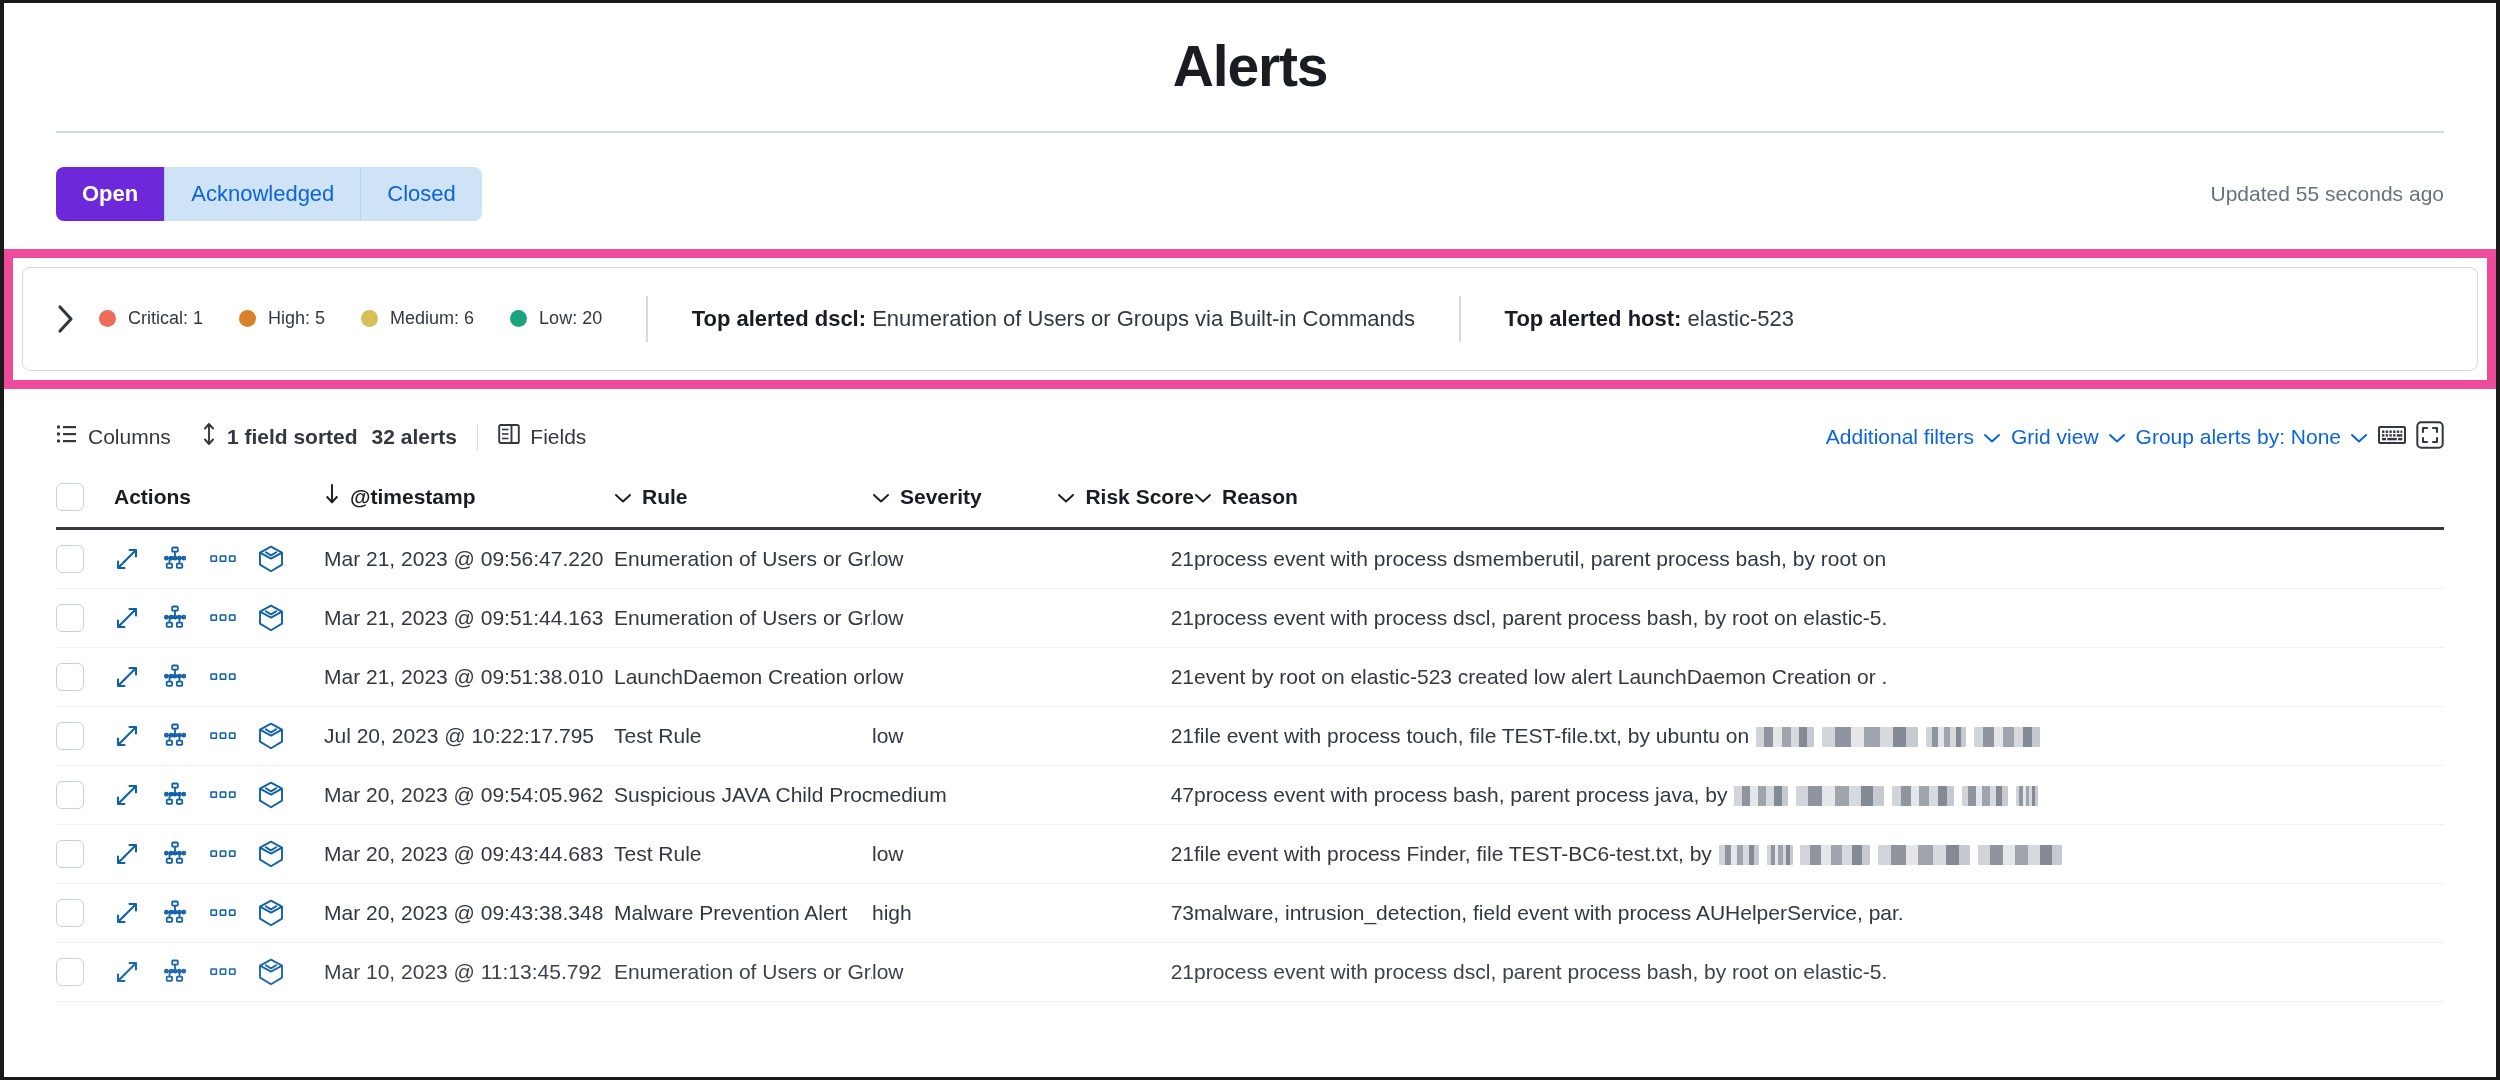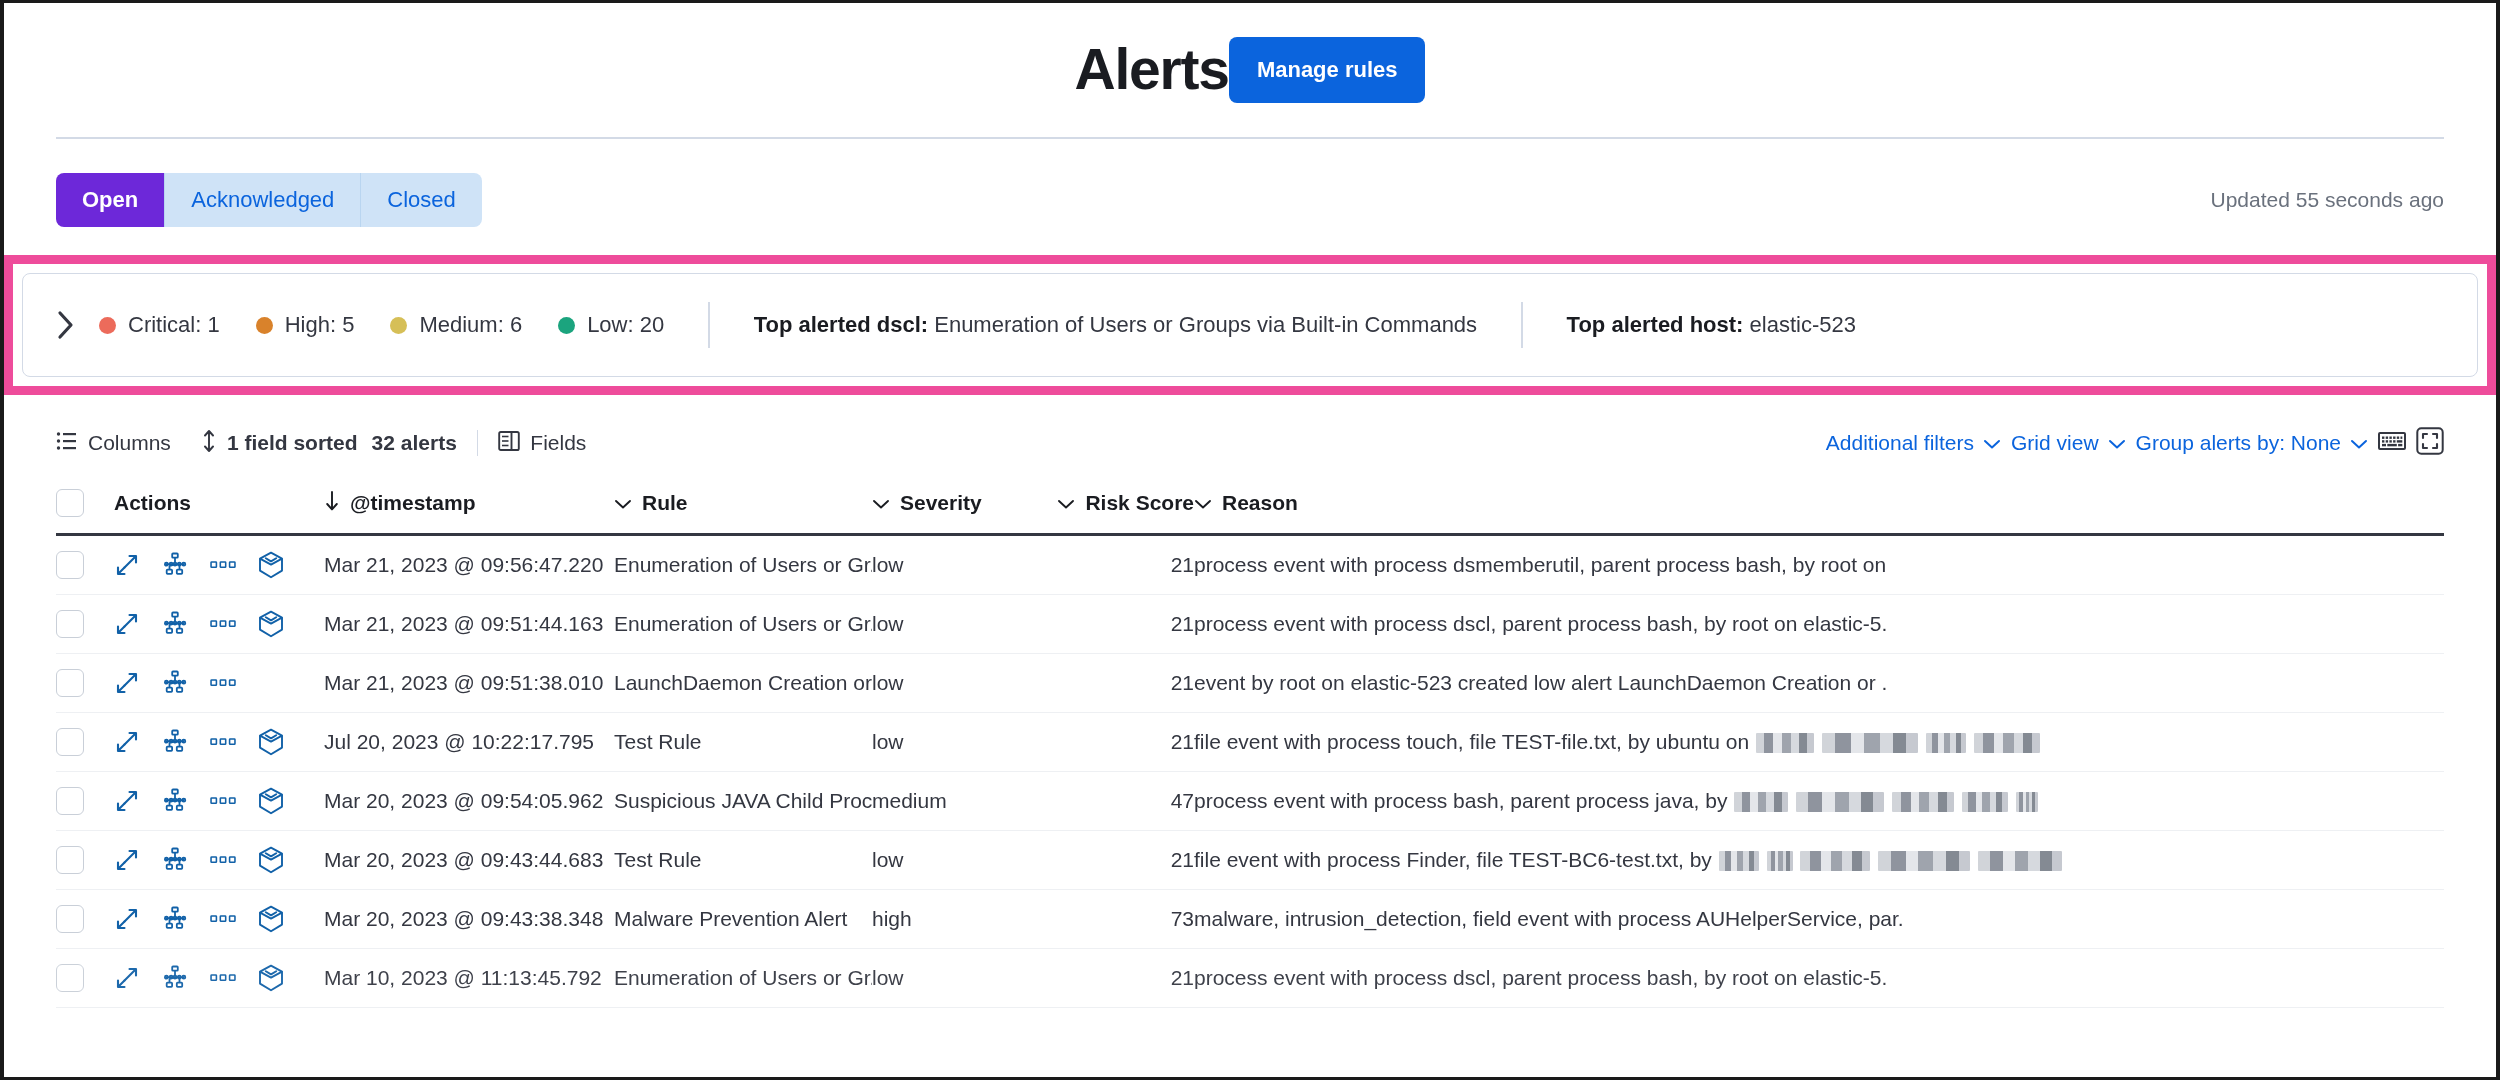--- a/index.html
+++ b/index.html
@@ -75,21 +75,21 @@
     height: 104px;
     display: flex; align-items: center;
     padding: 0 26px;
   }
   .chev {
     width: 34px; height: 34px; flex: 0 0 auto;
     margin-right: 16px; cursor: pointer;
     display: flex; align-items: center; justify-content: center;
   }
   .sev-list { display: flex; align-items: center; gap: 36px; }
-  .sev-item { display: flex; align-items: center; gap: 12px; font-size: 22px; color: #343741; white-space: nowrap; }
+  .sev-item { display: flex; align-items: center; gap: 12px; font-size: 18px; color: #343741; white-space: nowrap; }
   .dot { width: 17px; height: 17px; border-radius: 50%; flex: 0 0 auto; }
   .vdiv { width: 1.5px; height: 46px; background: #d3dae6; margin: 0 44px; flex: 0 0 auto; }
   .meta { font-size: 22px; color: #343741; white-space: nowrap; }
   .meta b { font-weight: bold; color: #1a1c21; }
 
   
   .gridbar {
     display: flex; align-items: center; justify-content: space-between;
     padding-top: 32px; padding-bottom: 16px;
   }
@@ -149,21 +149,20 @@
   .fade-row td { opacity: .95; }
 </style>
 </head>
 <body>
 
 <div class="page">
   <div class="inner">
 
     <div class="hdr">
       <h1 class="page-title">Alerts</h1>
-      <button class="btn-primary">Manage rules</button>
     </div>
     <div class="hdr-rule"></div>
 
     <div class="tabsrow">
       <div class="seg">
         <button class="seg-btn active">Open</button>
         <button class="seg-btn">Acknowledged</button>
         <button class="seg-btn">Closed</button>
       </div>
       <div class="updated">Updated 55 seconds ago</div>

